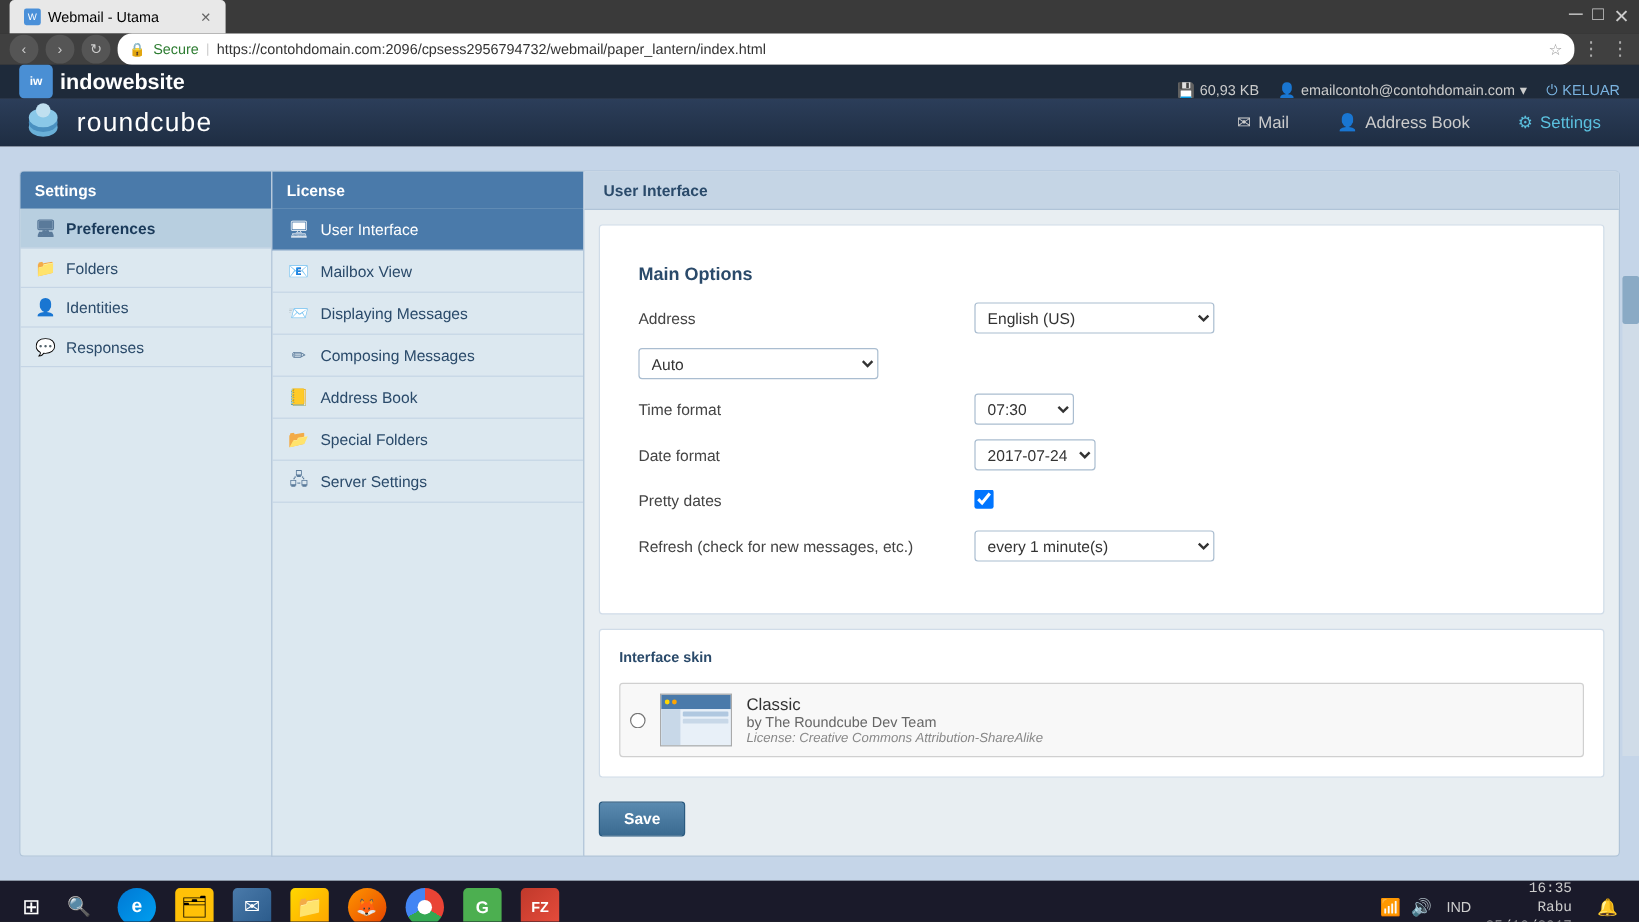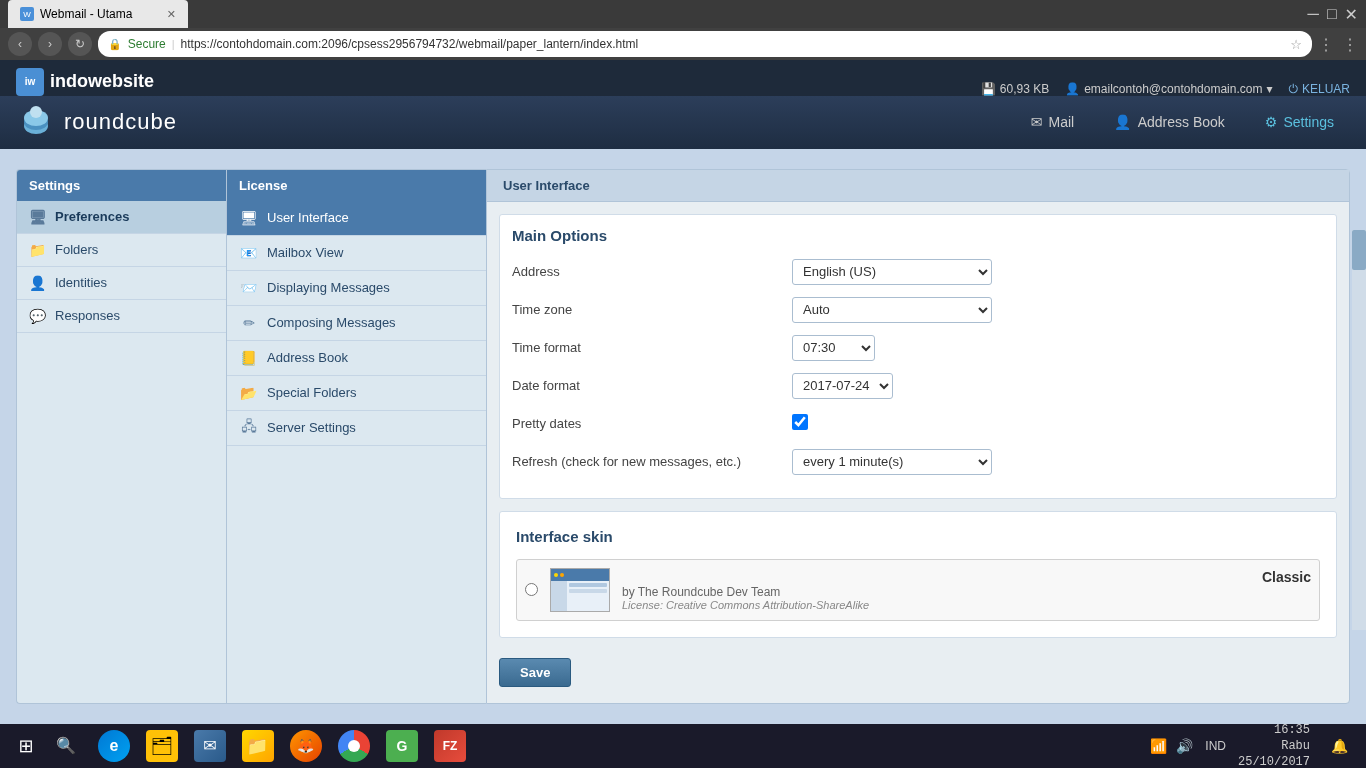--- a/index.html
+++ b/index.html
@@ -318,21 +318,21 @@
       flex: 1;
       overflow-y: auto;
       padding: 0;
     }
 
     .options-section {
       background: white;
       margin: 12px;
       border: 1px solid #d0dce8;
       border-radius: 3px;
-      padding: 12px;
+      padding: 32px;
     }
 
     .options-title {
       font-size: 15px;
       font-weight: bold;
       color: #2a4a6a;
       margin-bottom: 14px;
     }
 
     .form-row {
@@ -376,21 +376,21 @@
 
     .interface-skin-section {
       background: white;
       margin: 0 12px 12px 12px;
       border: 1px solid #d0dce8;
       border-radius: 3px;
       padding: 16px;
     }
 
     .skin-title {
-      font-size: 15px;
+      font-size: 12px;
       font-weight: bold;
       color: #2a4a6a;
       margin-bottom: 14px;
     }
 
     .skin-item {
       display: flex;
       align-items: center;
       gap: 12px;
       padding: 8px;
@@ -435,23 +435,22 @@
 
     .skin-preview-sidebar {
       width: 16px;
       background: #c8d8e8;
     }
 
     .skin-info { flex: 1; }
 
     .skin-name {
       font-size: 14px;
-      font-weight: bold;
+      font-weight: normal;
       color: #333;
-      text-align: right;
     }
 
     .skin-author {
       font-size: 12px;
       color: #666;
     }
 
     .skin-license {
       font-size: 11px;
       color: #888;
@@ -774,21 +773,20 @@
             <div class="form-label">Address</div>
             <div class="form-control">
               <select class="form-select">
                 <option>English (US)</option>
                 <option>Indonesian</option>
               </select>
             </div>
           </div>
 
           <div class="form-row">
-            <div class="form-label">Time zone</div>
             <div class="form-control">
               <select class="form-select">
                 <option>Auto</option>
                 <option>UTC</option>
               </select>
             </div>
           </div>
 
           <div class="form-row">
             <div class="form-label">Time format</div>

